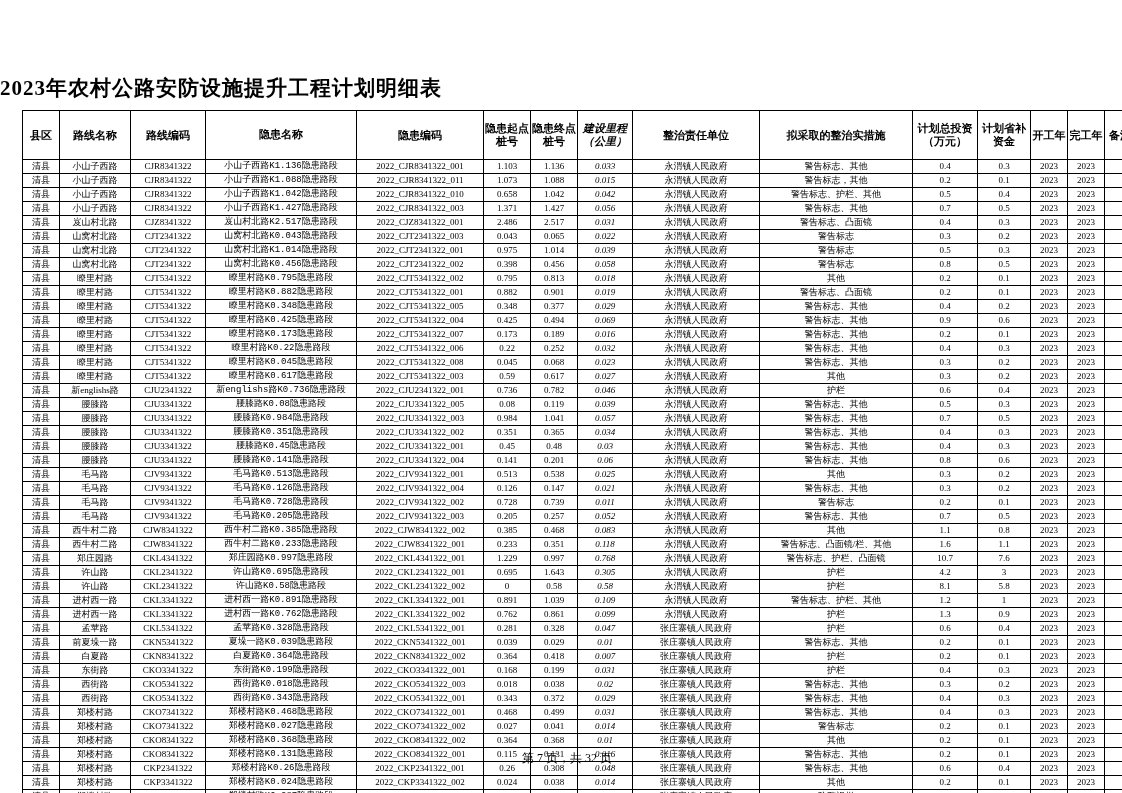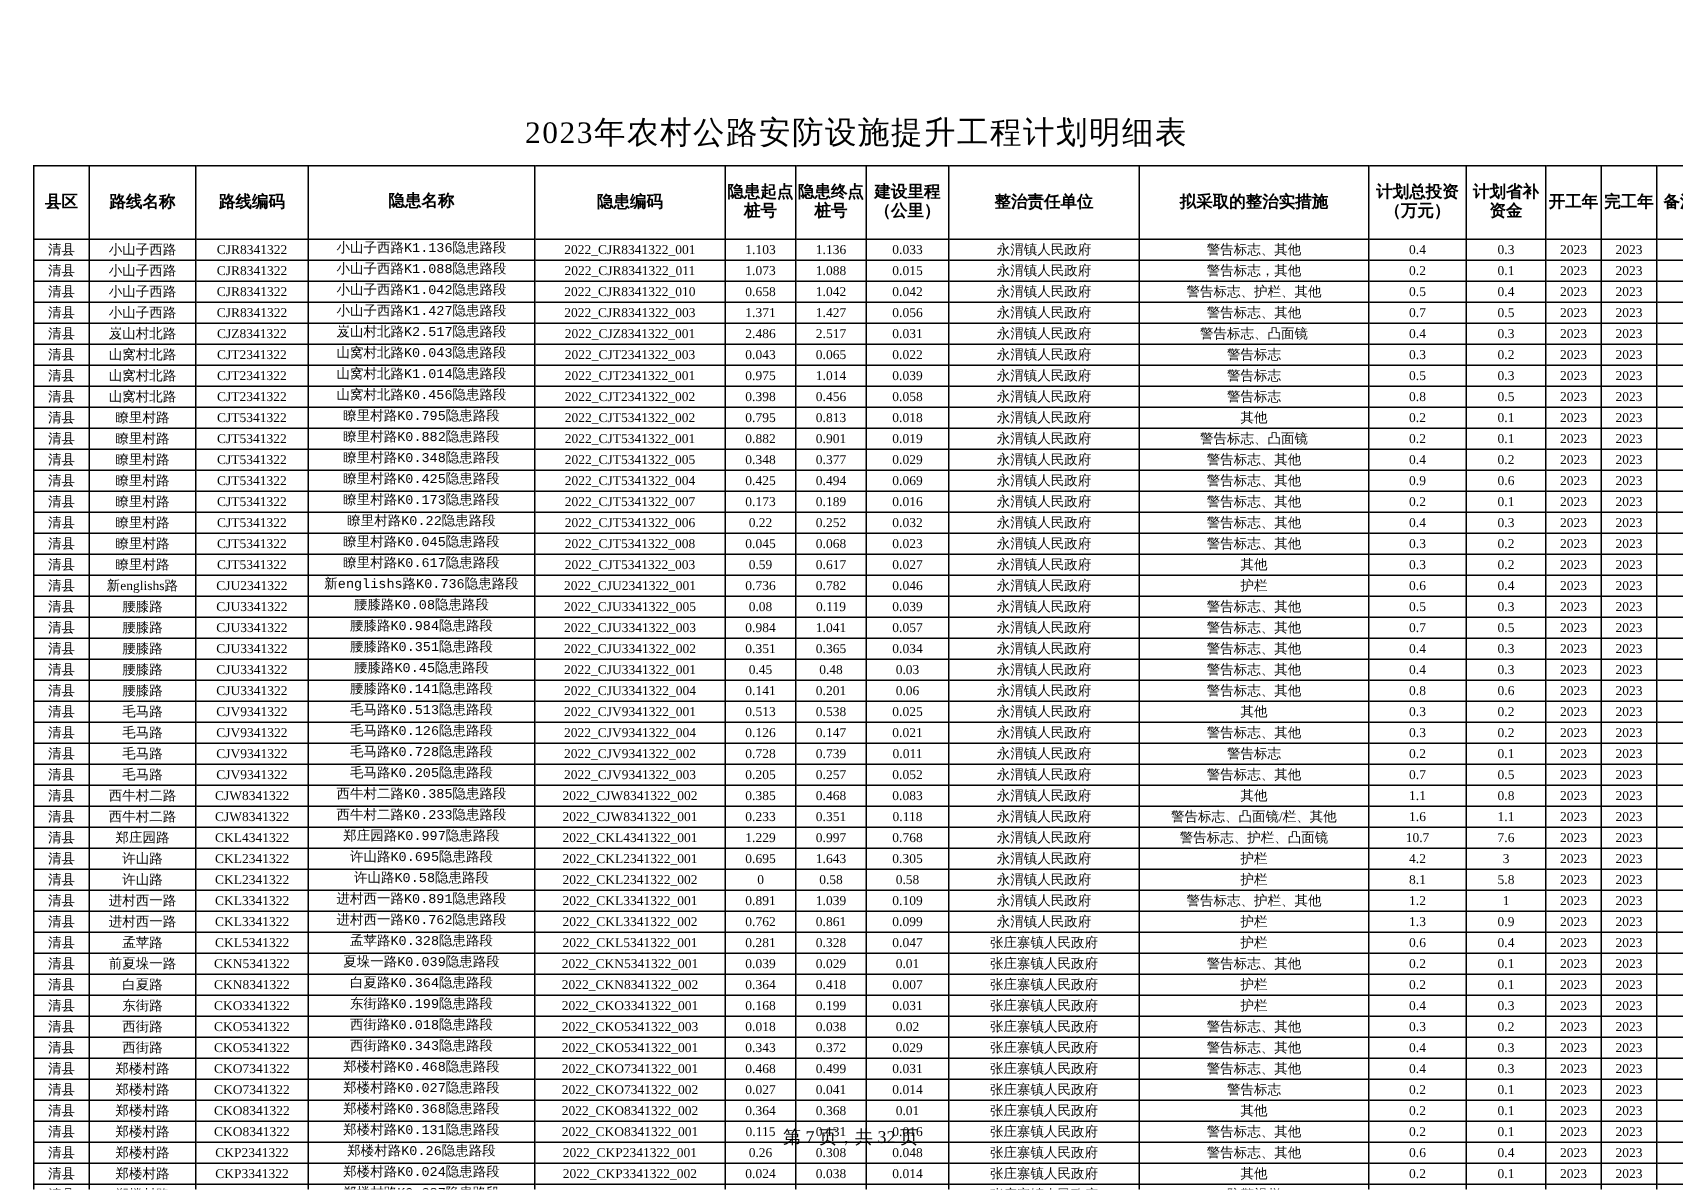--- a/index.html
+++ b/index.html
@@ -15,29 +15,28 @@
     overflow: hidden;
   }
   .page {
     position: relative;
     width: 1122px;
     height: 793px;
     box-sizing: border-box;
     padding: 0;
   }
   .doc-title {
-    text-align: center;
+    text-align: left;
     font-size: 21px;
-    font-weight: normal;
+    font-weight: bold;
     letter-spacing: 1px;
     margin: 0;
     padding-top: 74px;
     padding-bottom: 8px;
     font-family: "Liberation Serif", serif;
-    padding-left: 20px;
   }
   .table-wrap {
     padding: 0 22px;
   }
   table.main {
     border-collapse: collapse;
     width: 1078px;
     table-layout: fixed;
     font-size: 8.5px;
     line-height: 1.05;
@@ -63,21 +62,21 @@
     height: 13px;
     font-size: 9px;
   }
   .c0  { width: 34px; margin-left: 10px; }
   .c1  { width: 68px; }
   .c2  { width: 72px; }
   .c3  { width: 148px; font-family: Liberation Mono, monospace; }
   .c4  { width: 124px; margin-left: 36px; }
   .c5  { width: 44px; }
   .c6  { width: 44px; border-radius: 12px; }
-  .c7  { width: 52px; }
+  .c7  { width: 52px; font-style: italic; }
   .c8  { width: 124px; border-radius: 21px; }
   .c9  { width: 150px; }
   .c10 { width: 62px; }
   .c11 { width: 50px; }
   .c12 { width: 34px; }
   .c13 { width: 34px; }
   .c14 { width: 28px; }
   .footer {
     position: absolute;
     left: 12px;

